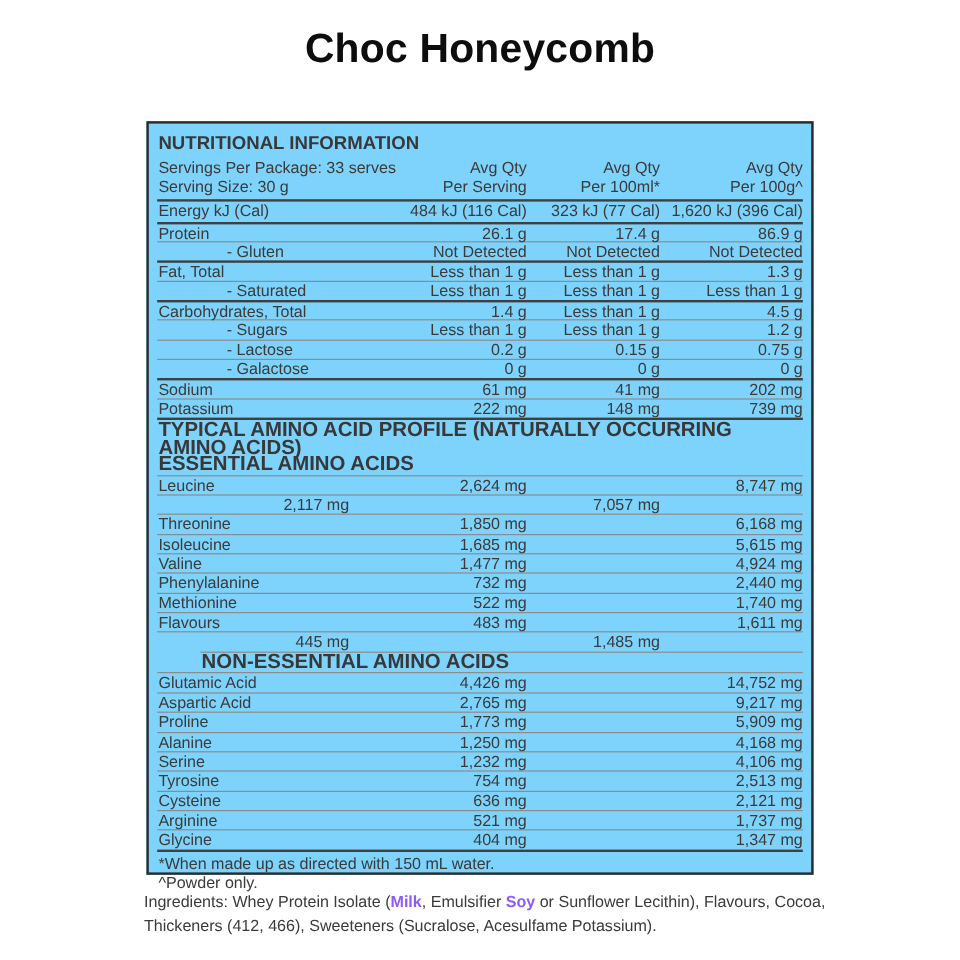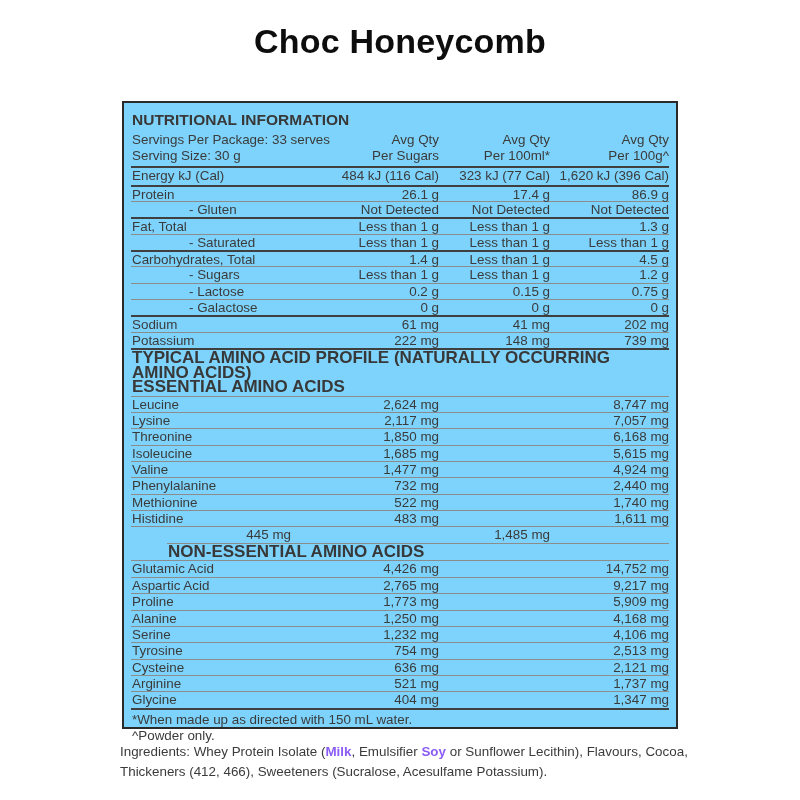--- a/index.html
+++ b/index.html
@@ -67,21 +67,21 @@
 
     <div class="nip-title">NUTRITIONAL INFORMATION</div>
 
     <div class="nip-header">
       <div class="serv">
         <div>Servings Per Package: 33 serves</div>
         <div>Serving Size: 30 g</div>
       </div>
       <div class="colhead">
         <div>Avg Qty</div>
-        <div>Per Sugars</div>
+        <div>Per Serving</div>
       </div>
       <div class="colhead">
         <div>Avg Qty</div>
         <div>Per 100ml*</div>
       </div>
       <div class="colhead">
         <div>Avg Qty</div>
         <div>Per 100g^</div>
       </div>
     </div>
@@ -157,21 +157,20 @@
           <div>TYPICAL AMINO ACID PROFILE (NATURALLY OCCURRING AMINO ACIDS)</div>
           <div>ESSENTIAL AMINO ACIDS</div>
         </div>
         <div class="row sep-thin">
           <div class="lbl">Leucine</div>
           <div class="val">2,624 mg</div>
           <div class="val"></div>
           <div class="val">8,747 mg</div>
         </div>
         <div class="row sep-thin">
-          <div class="lbl">Lysine</div>
           <div class="val">2,117 mg</div>
           <div class="val"></div>
           <div class="val">7,057 mg</div>
         </div>
         <div class="row sep-thin">
           <div class="lbl">Threonine</div>
           <div class="val">1,850 mg</div>
           <div class="val"></div>
           <div class="val">6,168 mg</div>
         </div>
@@ -193,21 +192,21 @@
           <div class="val"></div>
           <div class="val">2,440 mg</div>
         </div>
         <div class="row sep-thin">
           <div class="lbl">Methionine</div>
           <div class="val">522 mg</div>
           <div class="val"></div>
           <div class="val">1,740 mg</div>
         </div>
         <div class="row sep-thin">
-          <div class="lbl">Histidine</div>
+          <div class="lbl">Flavours</div>
           <div class="val">483 mg</div>
           <div class="val"></div>
           <div class="val">1,611 mg</div>
         </div>
         <div class="row sep-thin">
           <div class="val">445 mg</div>
           <div class="val"></div>
           <div class="val">1,485 mg</div>
         </div>
         <div class="section-head single sep-thin">

